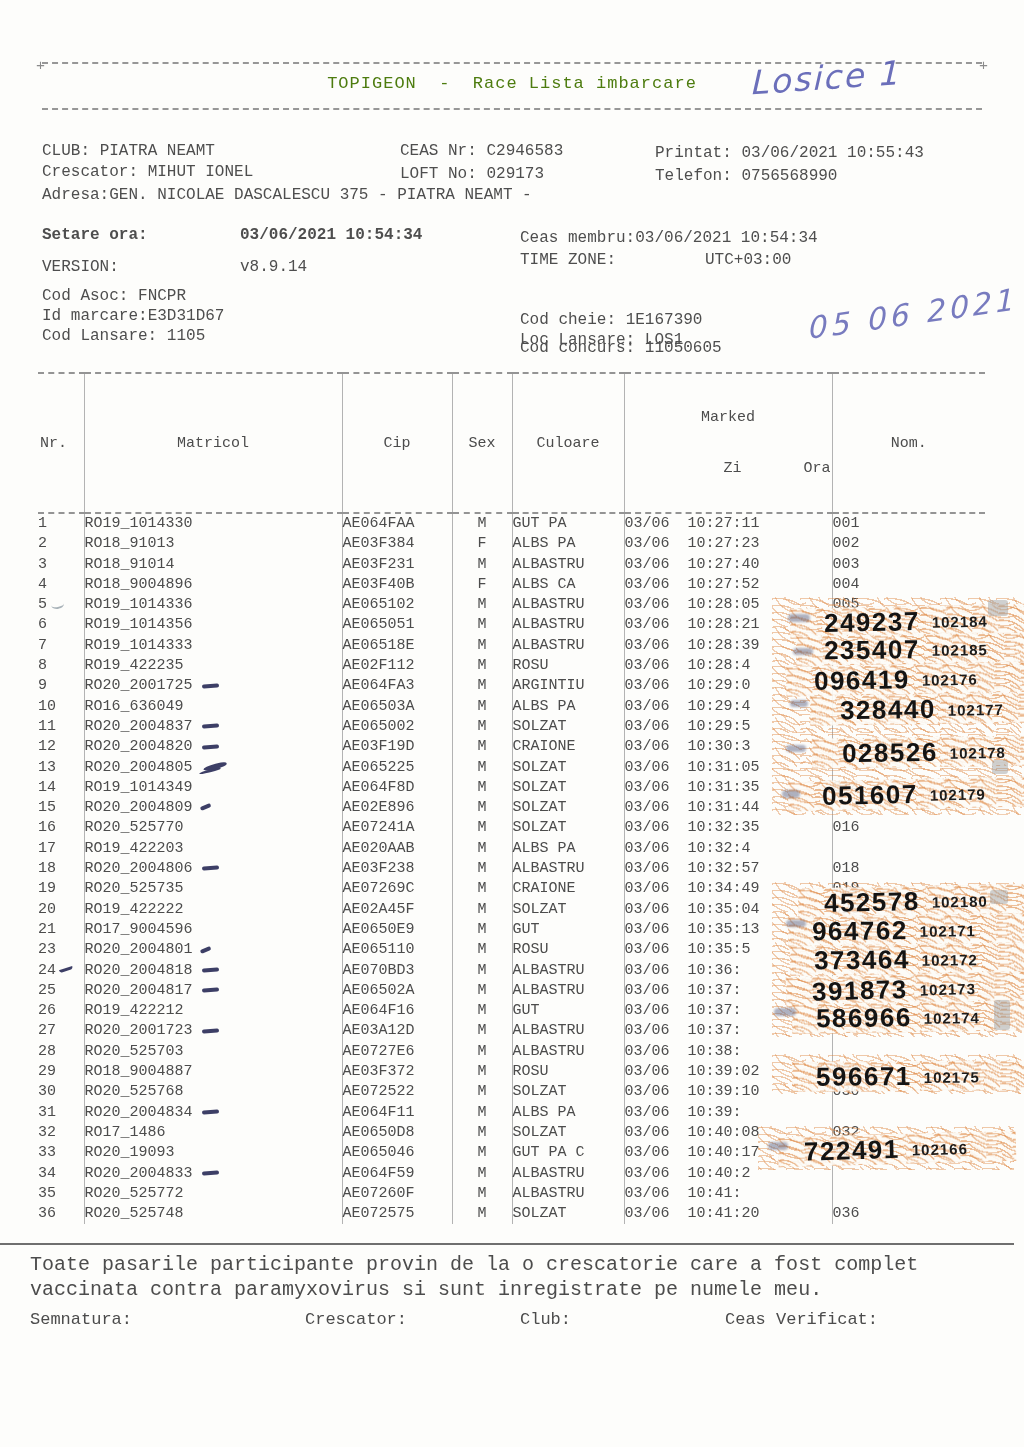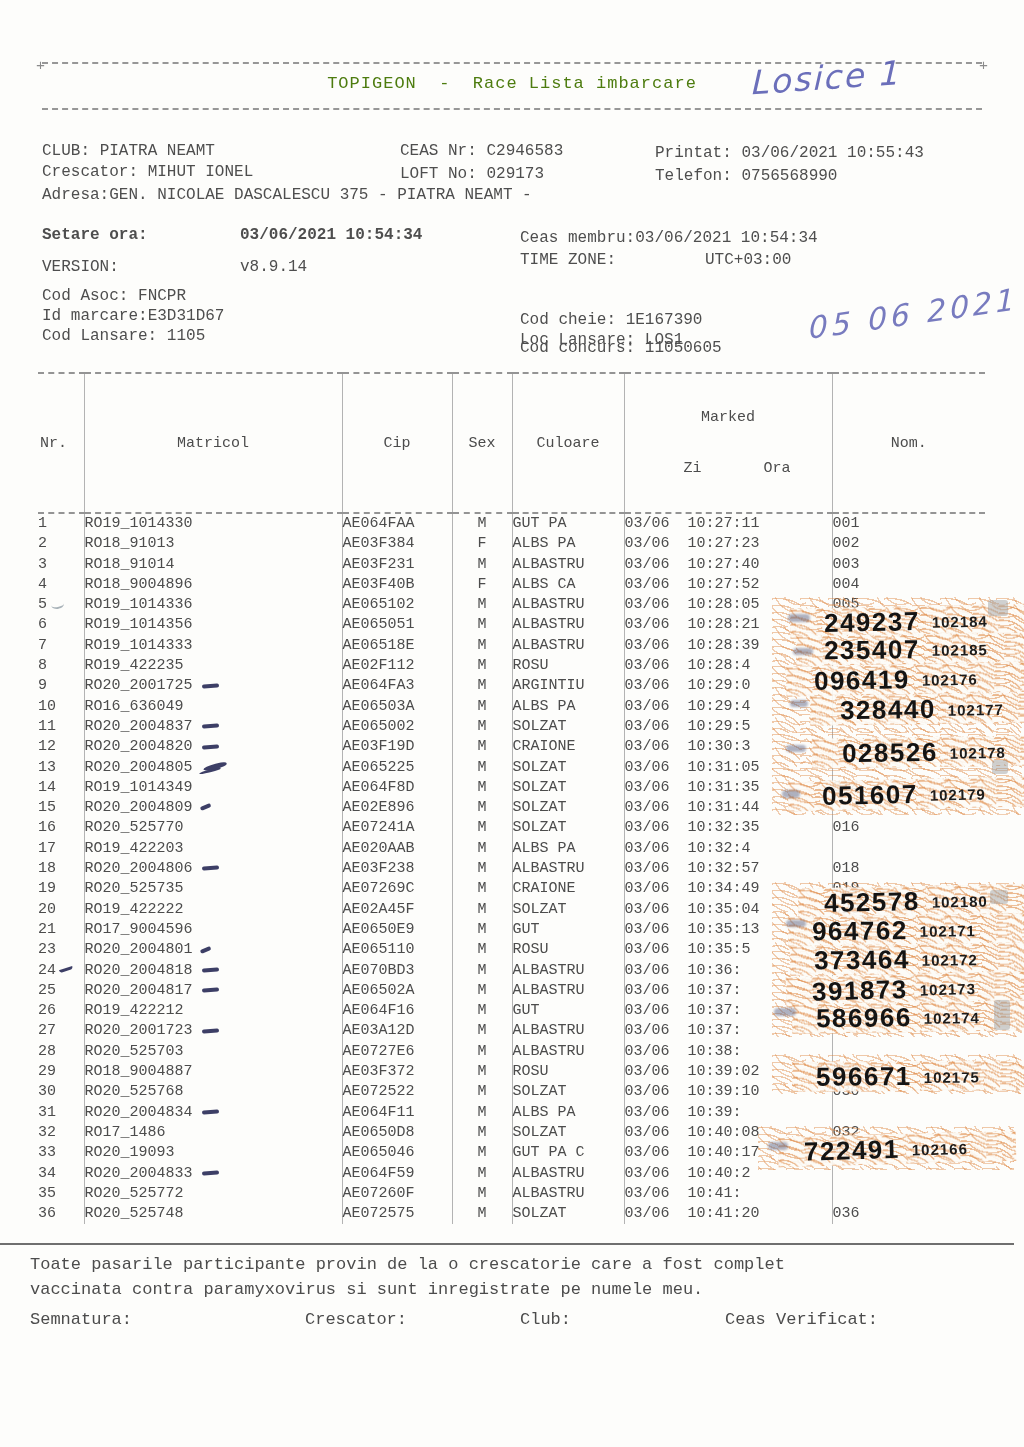--- a/index.html
+++ b/index.html
@@ -27,21 +27,21 @@
               table-layout:fixed;font-size:15px;color:#4c4c4c;}
   #race-table th{font-weight:normal;height:62px;vertical-align:middle;
                  border-top:2px dashed #949494;border-bottom:2px dashed #949494;}
   #race-table th,#race-table td{overflow:visible;white-space:pre;}
   #race-table th+th,#race-table td+td{border-left:1px solid #b3b3b3;}
   col.w-nr{width:46px;}col.w-mat{width:258px;}col.w-cip{width:110px;}
   col.w-sex{width:60px;}col.w-cul{width:112px;}col.w-mark{width:208px;}col.w-nom{width:153px;}
   th.h-nr{text-align:left;padding-left:2px;}
   th.h-mat,th.h-cip,th.h-sex,th.h-cul,th.h-nom{text-align:center;}
   th.h-mark div{text-align:center;}
-  th.h-mark .subrow{display:flex;justify-content:center;padding-left:18px;}
+  th.h-mark .subrow{display:flex;justify-content:flex-end;padding-left:18px;}
   th.h-mark .subrow span.ora-h{margin-left:62px;}
   #race-table td{height:20.3px;line-height:20.3px;padding:0;}
   tbody tr:first-child td{padding-top:10px;}
   td.c-nr{padding-left:2px;}
   td.c-mat{padding-left:14px;}
   td.c-cip{padding-left:10px;}
   td.c-sex{text-align:center;}
   td.c-cul{padding-left:8px;}
   td.c-marked{padding-left:10px;}
   td.c-nom{padding-left:10px;}
@@ -69,21 +69,21 @@
     background-size:26px 32px,32px 28px;}
   .sticker .big{font-family:"Liberation Sans","DejaVu Sans",sans-serif;font-weight:bold;
                 font-size:26px;letter-spacing:1.5px;color:#141414;line-height:30px;}
   .sticker .small{font-family:"Liberation Sans","DejaVu Sans",sans-serif;font-weight:bold;
                   font-size:15px;letter-spacing:1px;color:#1c1c1c;margin-left:12px;margin-top:2px;}
   .smudge{position:absolute;background:rgba(96,101,134,.5);border-radius:4px;filter:blur(1px);}
   .tape{position:absolute;background:rgba(150,152,155,.45);border-radius:3px;filter:blur(.5px);}
   
   #footer-rule{position:absolute;left:0px;top:1243px;width:1014px;border-top:2px solid #6f6f6f;
                box-shadow:0 3px 0 -1.5px #bdbdbd;}
-  #declaration{position:absolute;left:30px;top:1252px;font-size:17px;line-height:25px;white-space:pre;color:#4c4c4c;}
+  #declaration{position:absolute;left:30px;top:1252px;font-size:20px;line-height:25px;white-space:pre;color:#4c4c4c;}
   .sig{position:absolute;top:1310px;font-size:17px;color:#4c4c4c;}
 </style>
 </head>
 <body>
 
 <div id="page">
 
   <div id="title-box">
     <span class="edge" style="left:-6px;">+</span>
     <span class="edge" style="right:-6px;">+</span>

